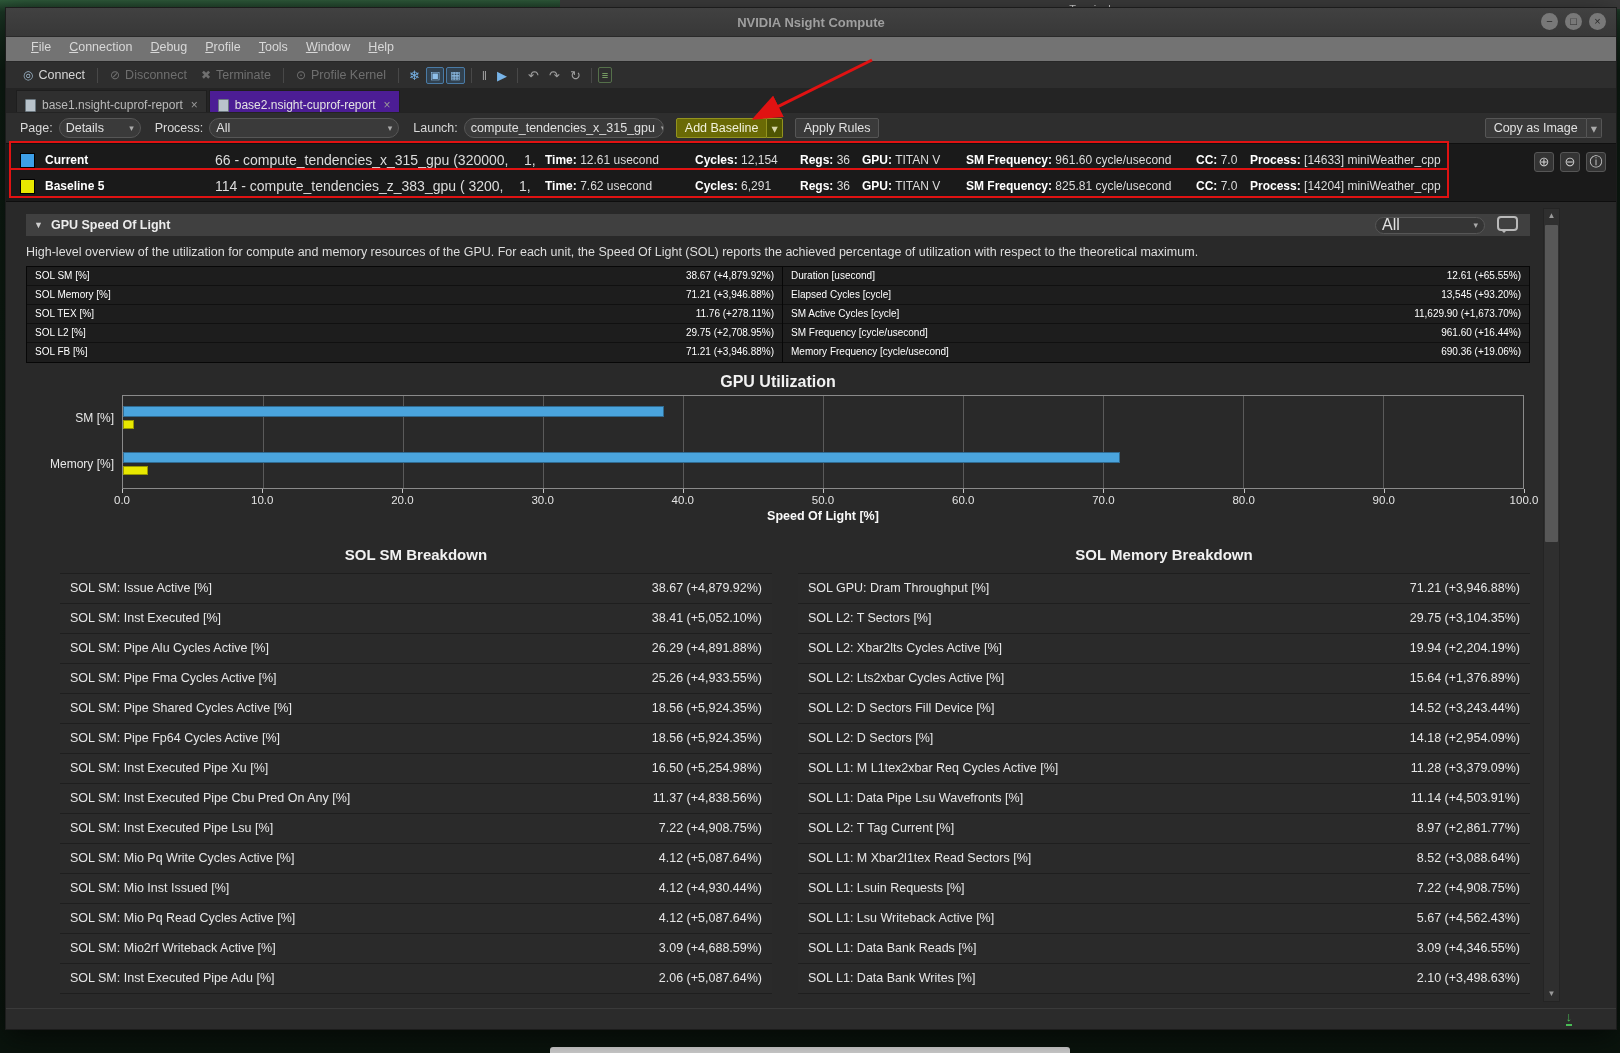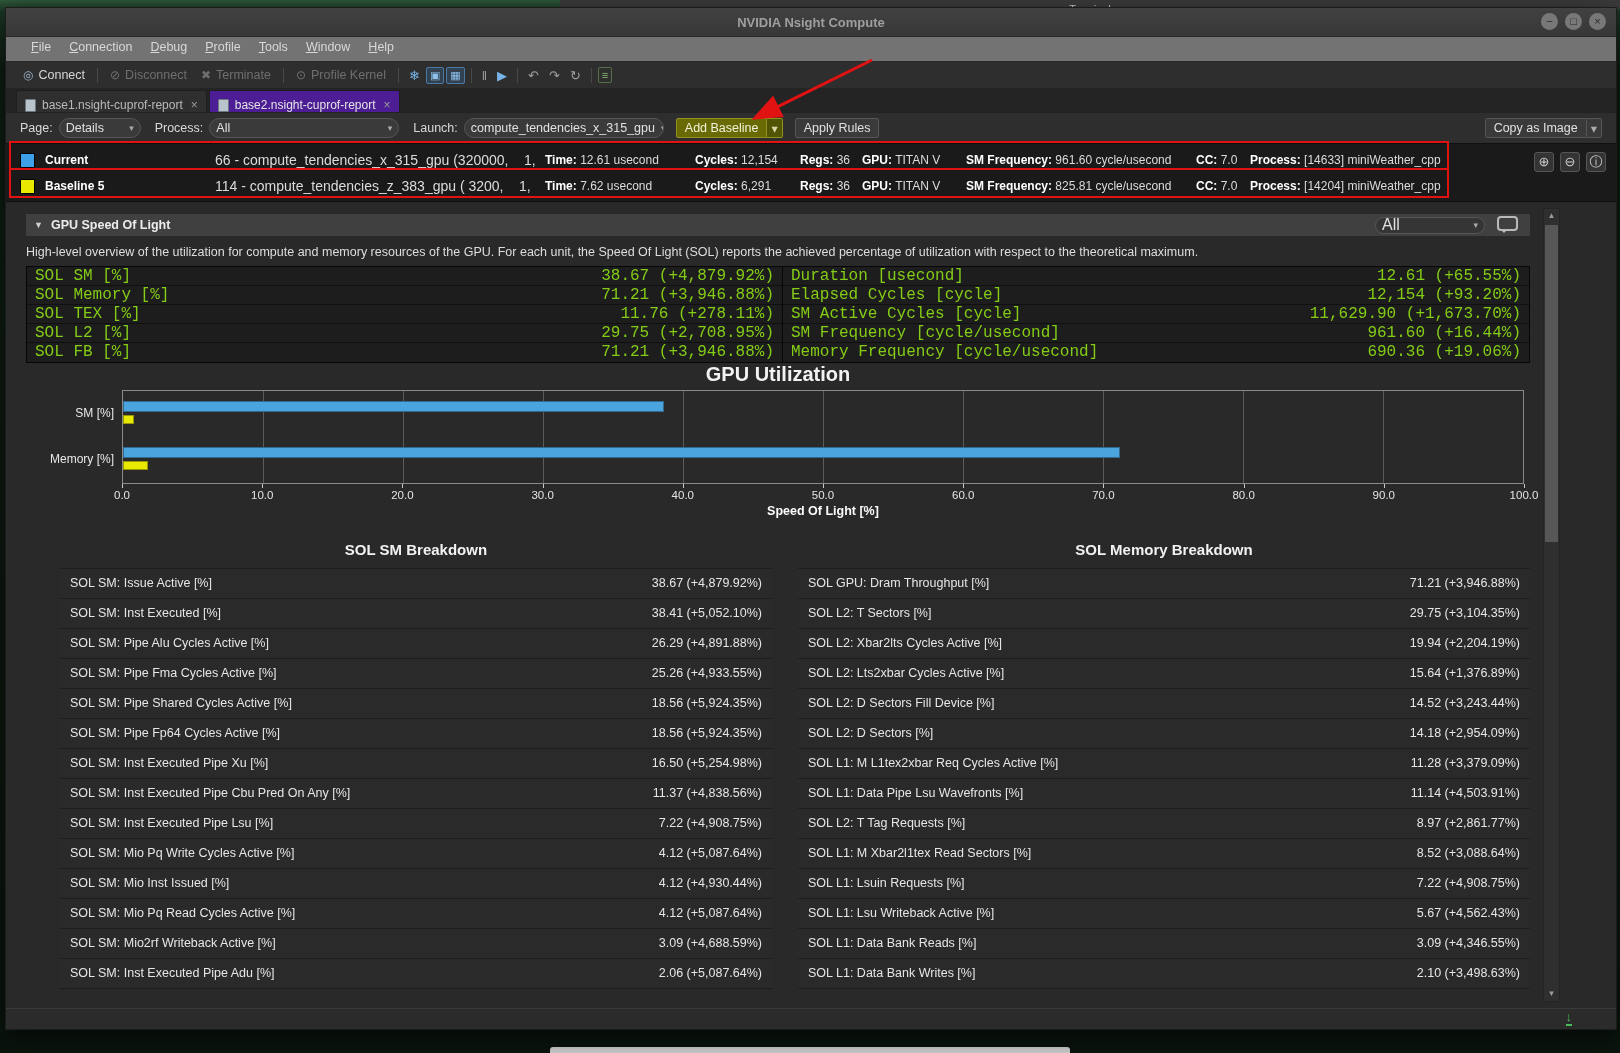--- a/index.html
+++ b/index.html
@@ -76,26 +76,26 @@
   .sec-title{font-weight:bold;font-size:12.5px;color:#ececec;flex:1}
   .dd-filter{width:110px;height:17px;background:#353535}
   .comment-icon{width:17px;height:11px;border:2px solid #b9b9b9;border-radius:4px;position:relative;margin:0 4px 4px 4px}
   .comment-icon::after{content:"";position:absolute;left:2px;bottom:-7px;border:3px solid transparent;border-top-color:#b9b9b9}
 
   .desc{margin-top:9px;font-size:12.5px;color:#dedede}
 
   .metrics{display:flex;margin-top:7px;border:1px solid #070707}
   .m-left{width:756px;border-right:1px solid #070707;box-sizing:border-box}
   .m-right{flex:1}
-  .m-row{display:flex;height:19px;line-height:18px;padding:0 8px;font-family:Liberation Mono, monospace;font-size:16px;color:#84cc16;background:#1d1d1d;border-bottom:1px solid #101010;box-sizing:border-box}
+  .m-row{display:flex;height:19px;line-height:18px;padding:0 8px;font-family:Liberation Sans, sans-serif;font-size:10px;color:#ffffff;background:#1d1d1d;border-bottom:1px solid #101010;box-sizing:border-box}
   .m-row:last-child{border-bottom:none}
   .m-label{flex:1;white-space:pre;overflow:hidden}
   .m-value{white-space:pre}
 
-  .chart-title{text-align:center;font-weight:bold;font-size:20px;color:#f2f2f2}
+  .chart-title{margin-top:10px;text-align:center;font-weight:bold;font-size:16px;color:#f2f2f2}
   .chart-wrap{display:flex;margin-top:4px}
   .cat-gutter{width:96px;display:flex;flex-direction:column}
   .cat-label{height:46px;display:flex;align-items:center;justify-content:flex-end;padding-right:8px;font-size:12px;color:#e8e8e8;box-sizing:border-box}
   .plot{flex:1;position:relative;border:1px solid #8a8a8a;height:92px;margin-right:6px}
   .band{position:relative;height:46px}
   .band:first-child{border-bottom:1px solid #8a8a8a;box-sizing:border-box}
   .gridline{position:absolute;top:0;bottom:0;width:1px;background:#5a5a5a}
   .bar{position:absolute;left:0;box-shadow:inset 0 0 0 1px rgba(0,0,0,.35)}
   .ticks{position:relative;height:20px;margin-left:96px;margin-right:6px}
   .tickmark{position:absolute;top:0;width:1px;height:4px;background:#c8c8c8}
@@ -295,21 +295,21 @@
               <span class="m-value">71.21 (+3,946.88%)</span>
             </div>
           </div>
         <div class="m-right" id="metricsRight">
             <div class="m-row">
               <span class="m-label">Duration [usecond]</span>
               <span class="m-value">12.61 (+65.55%)</span>
             </div>
             <div class="m-row">
               <span class="m-label">Elapsed Cycles [cycle]</span>
-              <span class="m-value">12,154 (+93.20%)</span>
+              <span class="m-value">13,545 (+93.20%)</span>
             </div>
             <div class="m-row">
               <span class="m-label">SM Active Cycles [cycle]</span>
               <span class="m-value">11,629.90 (+1,673.70%)</span>
             </div>
             <div class="m-row">
               <span class="m-label">SM Frequency [cycle/usecond]</span>
               <span class="m-value">961.60 (+16.44%)</span>
             </div>
             <div class="m-row">
@@ -461,21 +461,21 @@
             </div>
             <div class="bd-row">
               <span class="bd-label">SOL L1: M L1tex2xbar Req Cycles Active [%]</span>
               <span class="bd-value">11.28 (+3,379.09%)</span>
             </div>
             <div class="bd-row">
               <span class="bd-label">SOL L1: Data Pipe Lsu Wavefronts [%]</span>
               <span class="bd-value">11.14 (+4,503.91%)</span>
             </div>
             <div class="bd-row">
-              <span class="bd-label">SOL L2: T Tag Requests [%]</span>
+              <span class="bd-label">SOL L2: T Tag Current [%]</span>
               <span class="bd-value">8.97 (+2,861.77%)</span>
             </div>
             <div class="bd-row">
               <span class="bd-label">SOL L1: M Xbar2l1tex Read Sectors [%]</span>
               <span class="bd-value">8.52 (+3,088.64%)</span>
             </div>
             <div class="bd-row">
               <span class="bd-label">SOL L1: Lsuin Requests [%]</span>
               <span class="bd-value">7.22 (+4,908.75%)</span>
             </div>

